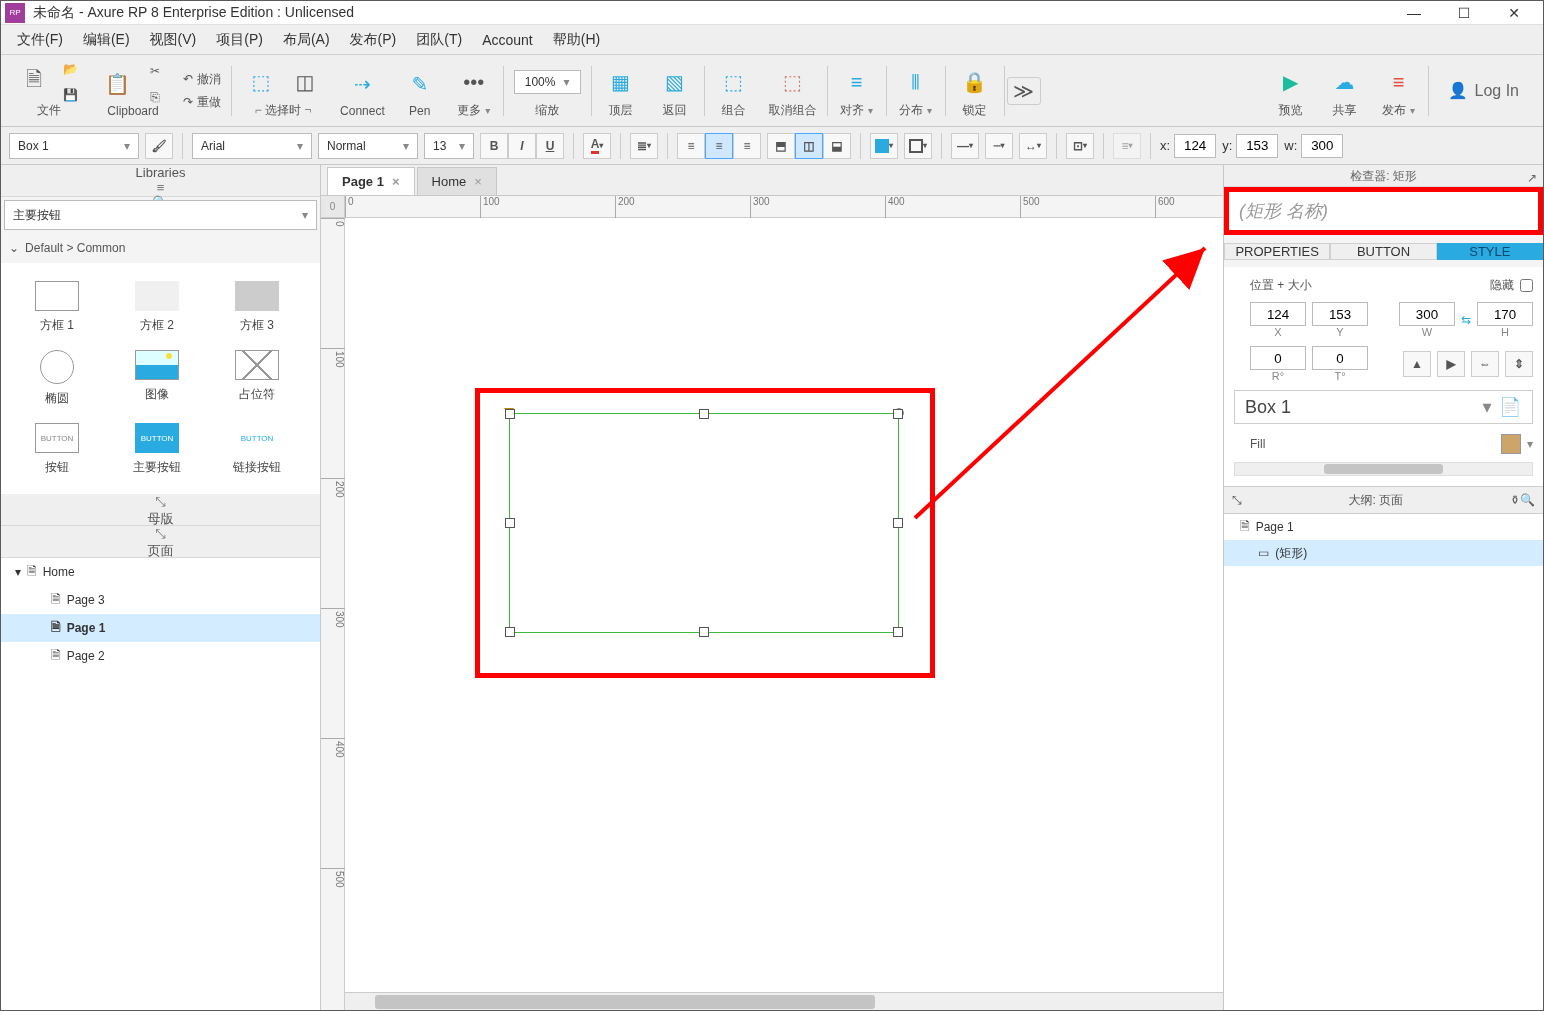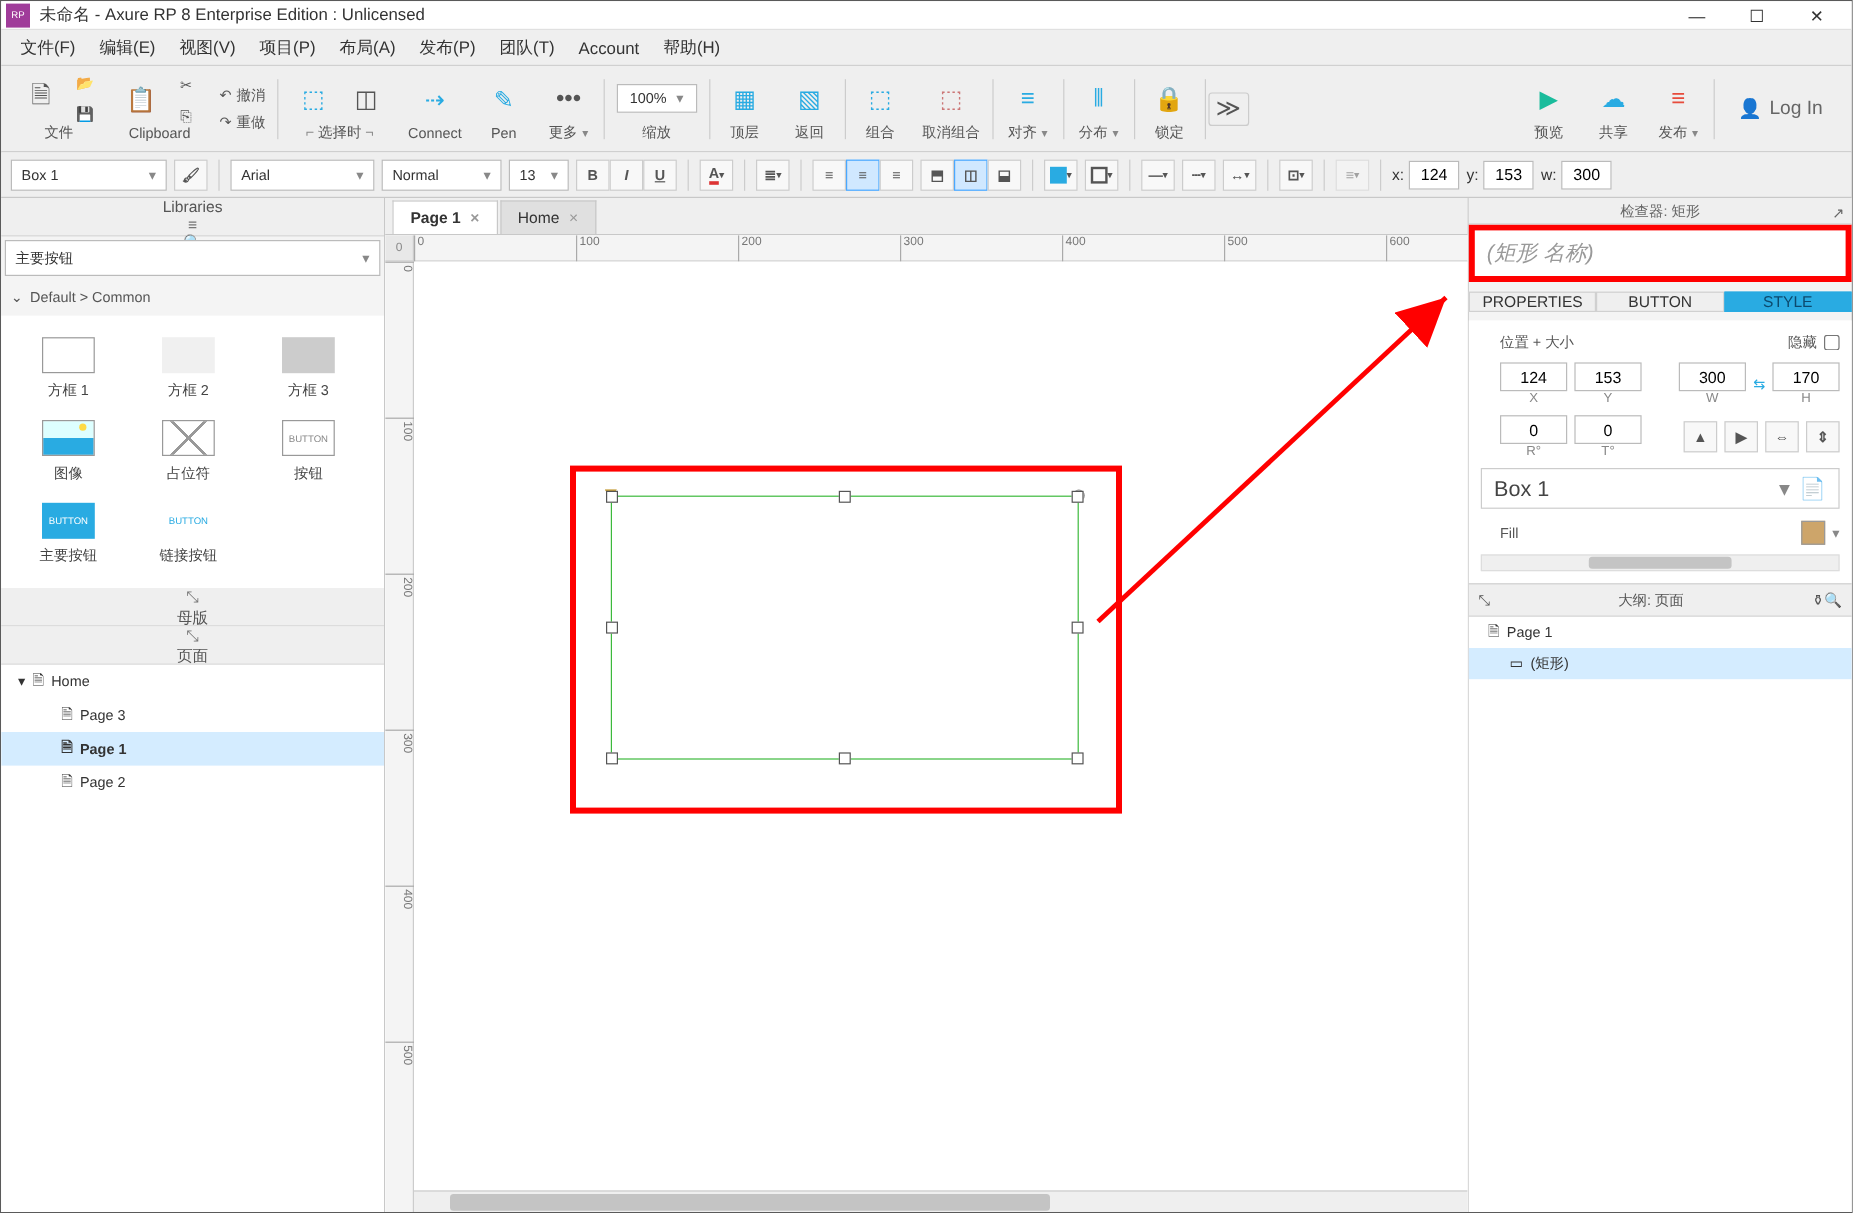--- a/index.html
+++ b/index.html
@@ -367,20 +367,24 @@
           </div>
         <div class="widget">
             <div class="wshape" style="background:#f0f0f0;border:none"></div>
             <div class="wlabel">方框 2</div>
           </div>
         <div class="widget">
             <div class="wshape" style="background:#ccc;border:none"></div>
             <div class="wlabel">方框 3</div>
           </div>
         <div class="widget">
+            <div class="wshape" style="border-radius:50%;width:34px;height:34px"></div>
+            <div class="wlabel">椭圆</div>
+          </div>
+        <div class="widget">
             <div class="wshape" style="background:linear-gradient(180deg,#dff 50%,#29abe2 50%);position:relative">
               <span style="position:absolute;top:2px;right:6px;width:6px;height:6px;background:#ffda44;border-radius:50%"></span>
             </div>
             <div class="wlabel">图像</div>
           </div>
         <div class="widget">
             <div class="wshape" style="background:linear-gradient(45deg,transparent 48%,#999 48%,#999 52%,transparent 52%),linear-gradient(-45deg,transparent 48%,#999 48%,#999 52%,transparent 52%)"></div>
             <div class="wlabel">占位符</div>
           </div>
         <div class="widget">

